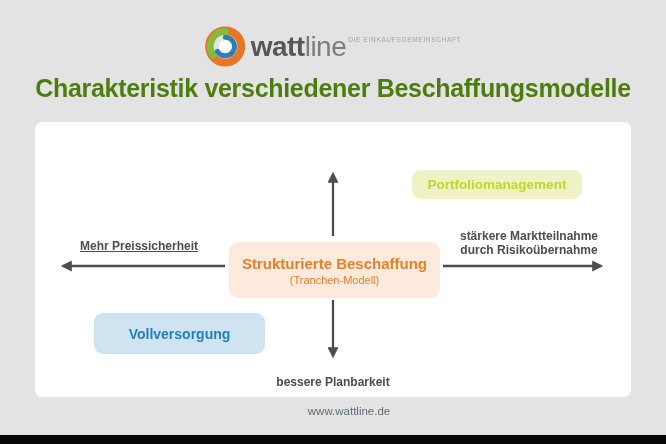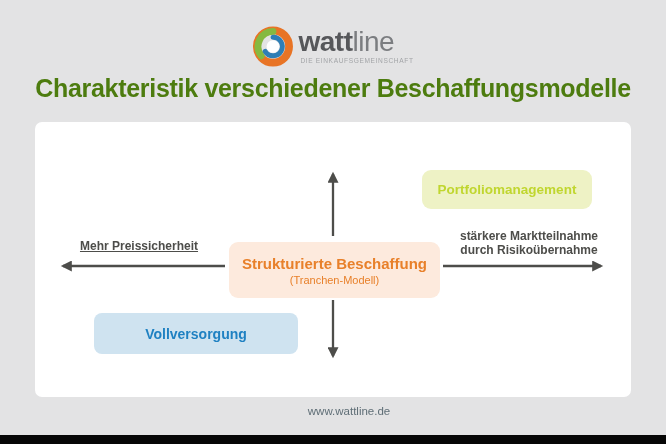--- a/index.html
+++ b/index.html
@@ -20,21 +20,21 @@
   .logo {
     position: absolute;
     top: 26px;
     left: 50%;
     transform: translateX(-50%);
     display: flex;
     align-items: center;
     gap: 5px;
   }
   .logo-icon { width: 41px; height: 41px; display: block; }
-  .logo-textcol { display: flex; flex-direction: column; }
+  .logo-textcol { display: flex; flex-direction: row; }
   .logo-wordmark {
     font-size: 28px;
     line-height: 26px;
     letter-spacing: -0.5px;
     color: #56575a;
   }
   .logo-wordmark .bold { font-weight: 700; }
   .logo-wordmark .light { font-weight: 400; color: #7b7d80; }
   .logo-tagline {
     font-size: 6.6px;
@@ -92,28 +92,27 @@
     border-radius: 9px;
     text-align: center;
   }
   .node-center {
     left: 194px; top: 120px; width: 211px; height: 56px;
     background: #fdeadd;
   }
   .node-center .node-title { font-size: 15px; font-weight: 700; color: #e8802a; }
   .node-center .node-subtitle { font-size: 11px; font-weight: 400; color: #e8802a; margin-top: 2px; }
   .node-portfolio {
-    left: 387px; top: 48px; width: 170px; height: 39px;
+    left: 377px; top: 48px; width: 170px; height: 29px;
     background: #eef2c5;
   }
   .node-portfolio .node-title { font-size: 13.5px; font-weight: 700; color: #c0d62f; }
   .node-voll {
-    left: 59px; top: 191px; width: 204px; height: 41px;
+    left: 59px; top: 191px; width: 171px; height: 41px;
     background: #cfe3f0;
-    border-radius: 8px;
   }
   .node-voll .node-title { font-size: 14px; font-weight: 700; color: #1f81c2; }
 
   
   .footer {
     position: absolute;
     top: 405px;
     left: 16px;
     width: 100%;
     text-align: center;
@@ -165,20 +164,21 @@
       <line x1="298" y1="178" x2="298" y2="234" stroke="#4d4d4a" stroke-width="2.3" marker-end="url(#ah)"></line>
       <line x1="190" y1="144" x2="28" y2="144" stroke="#4d4d4a" stroke-width="2.3" marker-end="url(#ah)"></line>
       <line x1="408" y1="144" x2="566" y2="144" stroke="#4d4d4a" stroke-width="2.3" marker-end="url(#ah)"></line>
     </svg>
 
     <div class="axis-label axis-left">Mehr Preissicherheit</div>
     <div class="axis-label axis-right">
       <span>stärkere Marktteilnahme</span><br>
       <span>durch Risikoübernahme</span>
     </div>
+    <div class="axis-label axis-bottom">bessere Planbarkeit</div>
 
     <div class="node node-center">
       <div class="node-title">Strukturierte Beschaffung</div>
       <div class="node-subtitle">(Tranchen-Modell)</div>
     </div>
 
     <div class="node node-portfolio">
       <div class="node-title">Portfoliomanagement</div>
     </div>
 

